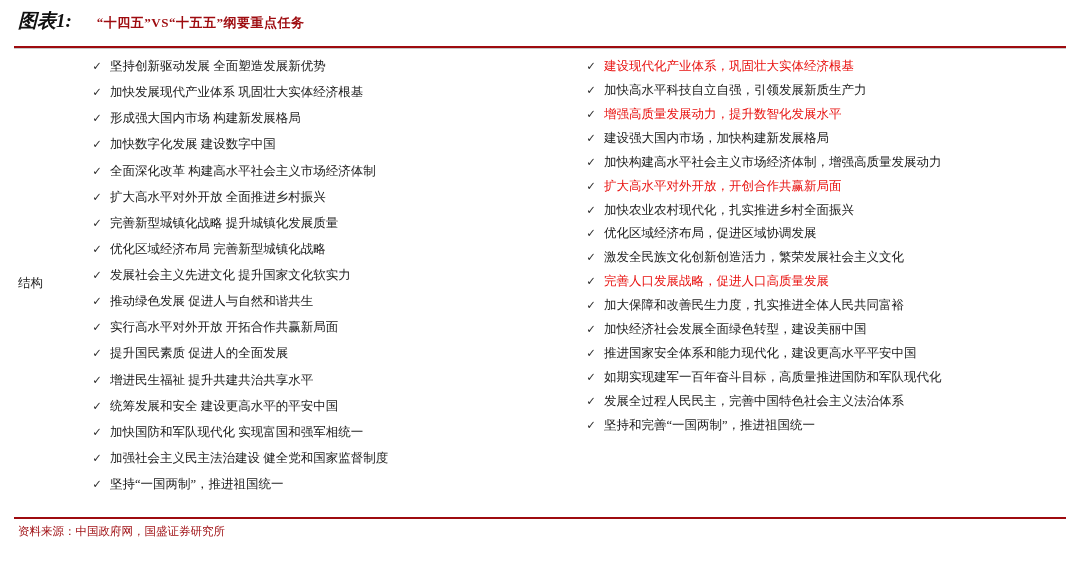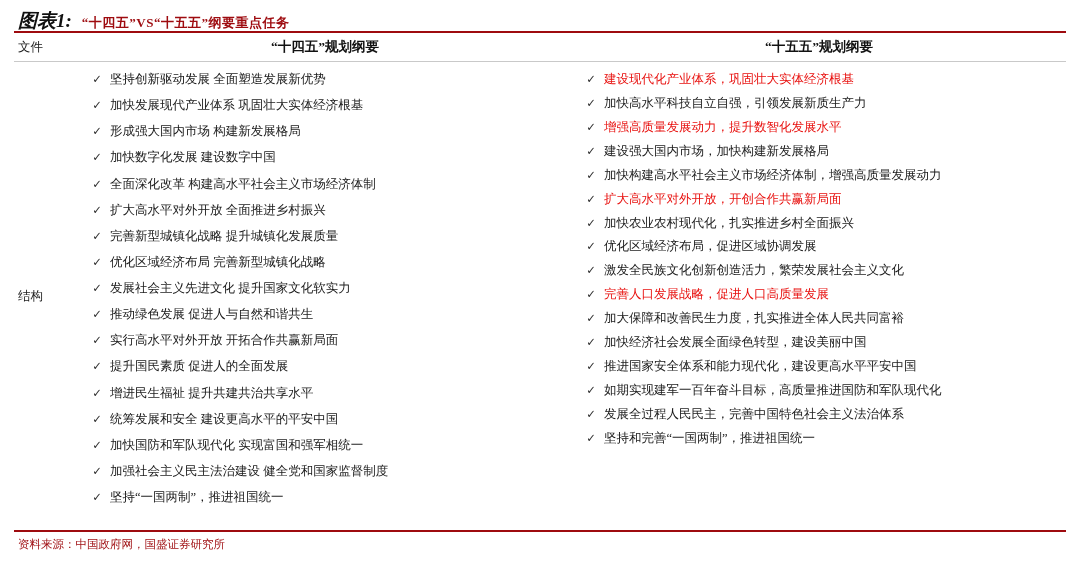--- a/index.html
+++ b/index.html
@@ -18,23 +18,23 @@
     position: relative;
     width: 1080px;
     height: 586px;
     box-sizing: border-box;
     padding: 0 14px;
   }
   
   .title-row {
     display: flex;
     align-items: baseline;
-    gap: 10px;
+    gap: 25px;
     padding: 8px 0 8px 4px;
-    height: 31px;
+    height: 46px;
     box-sizing: border-box;
   }
   .title-label {
     font-family: "Liberation Serif", serif;
     font-style: italic;
     font-weight: bold;
     font-size: 19px;
     color: #111;
     white-space: nowrap;
   }
@@ -149,25 +149,20 @@
 
 <div class="page">
 
   <div class="title-row">
     <span class="title-label">图表1:</span>
     <span class="title-main">“十四五”VS“十五五”纲要重点任务</span>
   </div>
 
   <div class="rule-top"></div>
 
-  <div class="header-row">
-    <div class="col-label">文件</div>
-    <div class="col-head">“十四五”规划纲要</div>
-    <div class="col-head">“十五五”规划纲要</div>
-  </div>
 
   <div class="rule-thin"></div>
 
   <div class="body-row">
     <div class="side-label">结构</div>
 
     <div class="col col-left">
       <div class="item">
         <span class="check">✓</span>
         <span class="item-text">坚持创新驱动发展  全面塑造发展新优势</span>

